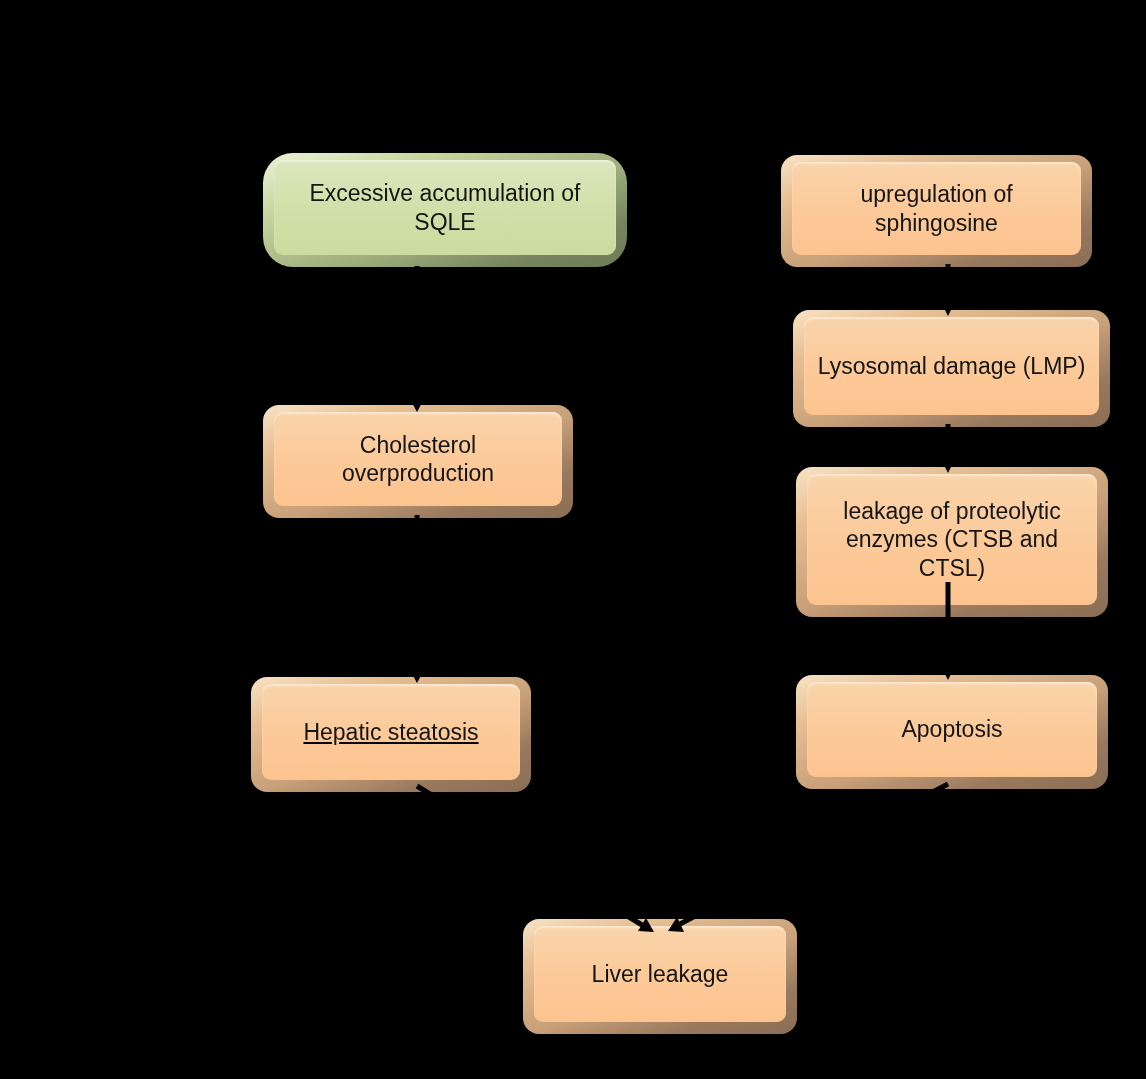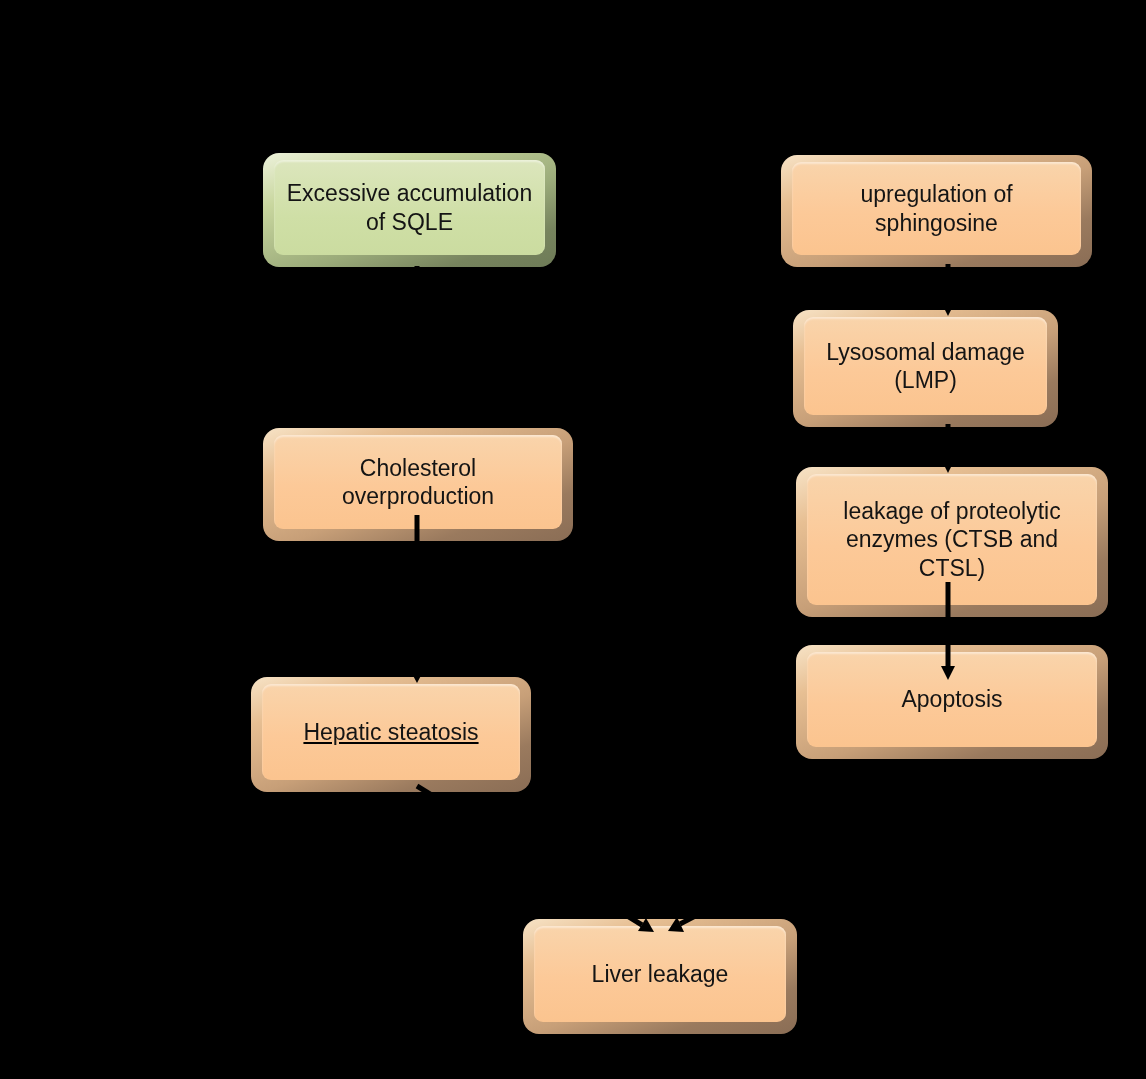--- a/index.html
+++ b/index.html
@@ -41,27 +41,27 @@
     box-shadow: inset 0 2px 2px rgba(255,255,255,0.45);
   }
   .node.green {
     background: linear-gradient(160deg, #EDF2DB 0%, #C8D69E 25%, #9BAB7A 60%, #77845E 82%, #6E7B57 100%);
   }
   .node.green .inner {
     background: linear-gradient(180deg, #DCE6BD 0%, #CFDFA6 60%, #CBDCA0 100%);
     box-shadow: inset 0 2px 2px rgba(255,255,255,0.45);
   }
   
-  #node-sqle        { left: 263px; top: 153px; width: 293px; height: 114px; }
+  #node-sqle        { left: 263px; top: 153px; width: 364px; height: 114px; border-radius: 30px; }
   #node-sphingosine { left: 781px; top: 155px; width: 311px; height: 112px; }
-  #node-lysosomal   { left: 793px; top: 310px; width: 265px; height: 117px; }
-  #node-cholesterol { left: 263px; top: 428px; width: 310px; height: 113px; }
+  #node-lysosomal   { left: 793px; top: 310px; width: 317px; height: 117px; }
+  #node-cholesterol { left: 263px; top: 405px; width: 310px; height: 113px; }
   #node-leakage     { left: 796px; top: 467px; width: 312px; height: 150px; }
   #node-hepatic     { left: 251px; top: 677px; width: 280px; height: 115px; text-decoration: underline; }
-  #node-apoptosis   { left: 796px; top: 645px; width: 312px; height: 114px; }
+  #node-apoptosis   { left: 796px; top: 675px; width: 312px; height: 114px; }
   #node-liver       { left: 523px; top: 919px; width: 274px; height: 115px; }
 
   .arrow-layer {
     position: absolute;
     left: 0; top: 0;
     width: 1146px; height: 1079px;
     z-index: 5;
     pointer-events: none;
   }
 </style>

